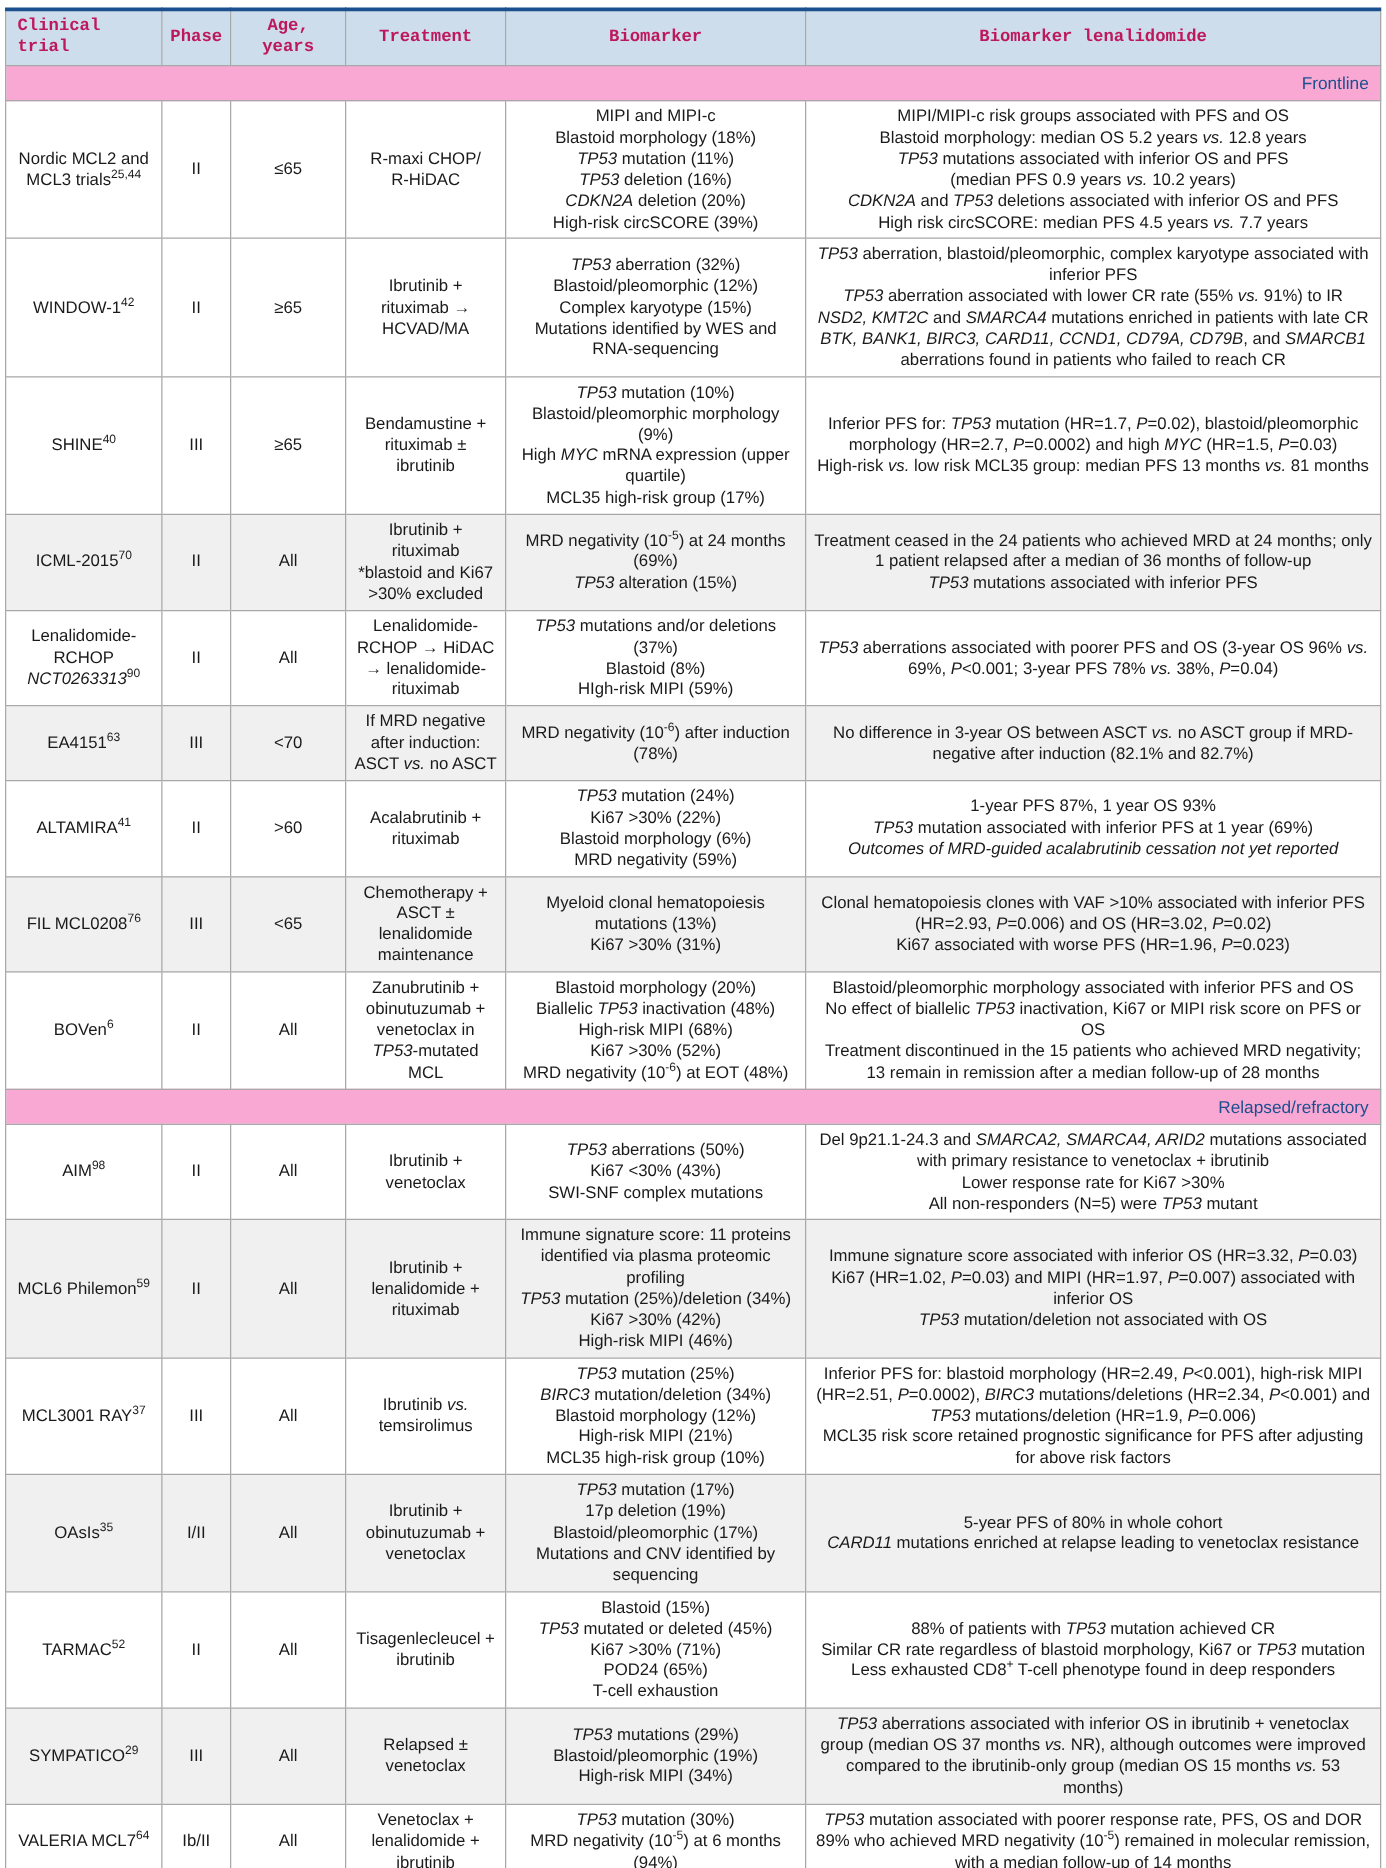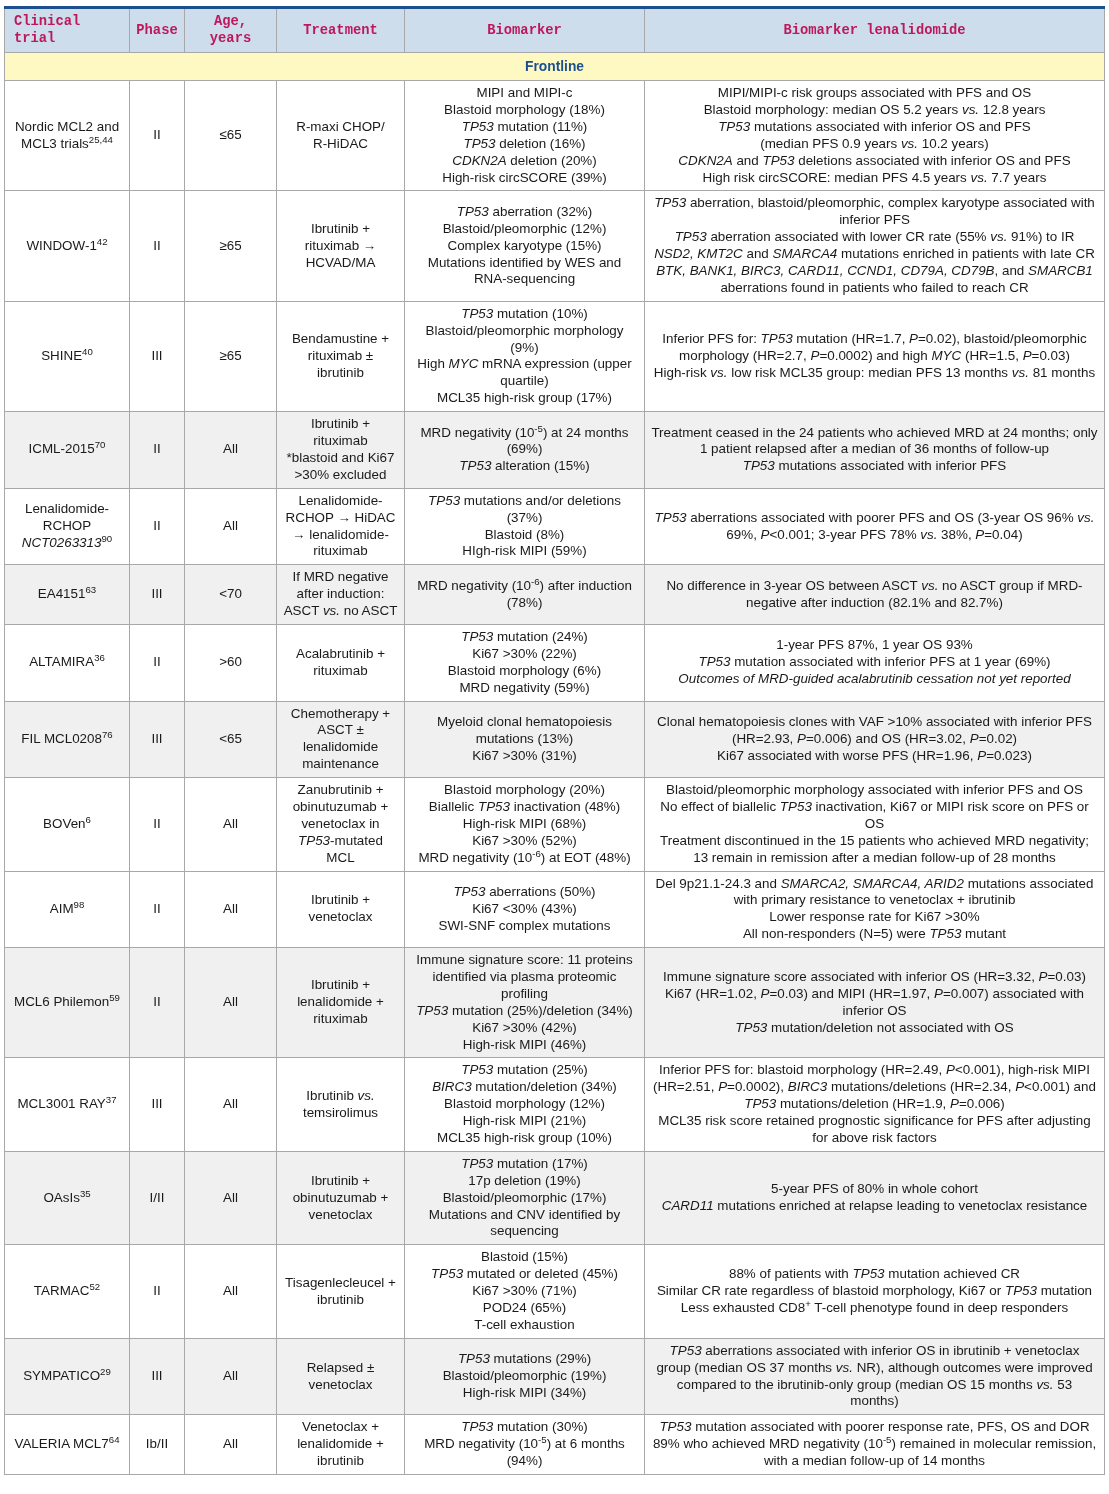--- a/index.html
+++ b/index.html
@@ -29,24 +29,24 @@
   thead th {
     background: #cdddec;
     color: #be185d;
     font-weight: bold;
     font-size: 13.8px;
     padding: 7px 4px;
     font-family: Liberation Mono, monospace;
   }
   thead th.first { text-align: left; padding-left: 9px; }
   tr.section td {
-    background: #fef9c3;
+    background: #f9a8d4;
     color: #1b4f8e;
-    font-weight: bold;
-    text-align: center;
+    font-weight: normal;
+    text-align: right;
     font-size: 13.8px;
     padding: 5px 9px;
   }
   td.trial { text-align: left; padding-left: 9px; }
   tr.shaded td { background: #f0f0f0; }
   sup { font-size: 0.72em; line-height: 0; }
 </style>
 </head>
 <body>
 
@@ -116,21 +116,21 @@
         </tr>
         <tr class="shaded">
           <td class="trial">EA4151<sup>63</sup></td>
           <td>III</td>
           <td>&lt;70</td>
           <td>If MRD negative after induction: ASCT <i>vs.</i> no ASCT</td>
           <td>MRD negativity (10<sup>-6</sup>) after induction (78%)</td>
           <td>No difference in 3-year OS between ASCT <i>vs.</i> no ASCT group if MRD-negative after induction (82.1% and 82.7%)</td>
         </tr>
         <tr>
-          <td class="trial">ALTAMIRA<sup>36</sup></td>
+          <td class="trial">ALTAMIRA<sup>41</sup></td>
           <td>II</td>
           <td>&gt;60</td>
           <td>Acalabrutinib + rituximab</td>
           <td><i>TP53</i> mutation (24%)<br>Ki67 &gt;30% (22%)<br>Blastoid morphology (6%)<br>MRD negativity (59%)</td>
           <td>1-year PFS 87%, 1 year OS 93%<br><i>TP53</i> mutation associated with inferior PFS at 1 year (69%)<br><i>Outcomes of MRD-guided acalabrutinib cessation not yet reported</i></td>
         </tr>
         <tr class="shaded">
           <td class="trial">FIL MCL0208<sup>76</sup></td>
           <td>III</td>
           <td>&lt;65</td>
@@ -138,20 +138,23 @@
           <td>Myeloid clonal hematopoiesis mutations (13%)<br>Ki67 &gt;30% (31%)</td>
           <td>Clonal hematopoiesis clones with VAF &gt;10% associated with inferior PFS (HR=2.93, <i>P</i>=0.006) and OS (HR=3.02, <i>P</i>=0.02)<br>Ki67 associated with worse PFS (HR=1.96, <i>P</i>=0.023)</td>
         </tr>
         <tr>
           <td class="trial">BOVen<sup>6</sup></td>
           <td>II</td>
           <td>All</td>
           <td>Zanubrutinib + obinutuzumab + venetoclax in <i>TP53</i>-mutated MCL</td>
           <td>Blastoid morphology (20%)<br>Biallelic <i>TP53</i> inactivation (48%)<br>High-risk MIPI (68%)<br>Ki67 &gt;30% (52%)<br>MRD negativity (10<sup>-6</sup>) at EOT (48%)</td>
           <td>Blastoid/pleomorphic morphology associated with inferior PFS and OS<br>No effect of biallelic <i>TP53</i> inactivation, Ki67 or MIPI risk score on PFS or OS<br>Treatment discontinued in the 15 patients who achieved MRD negativity; 13 remain in remission after a median follow-up of 28 months</td>
+        </tr>
+        <tr class="section">
+          <td colspan="6">Relapsed/refractory</td>
         </tr>
         <tr>
           <td class="trial">AIM<sup>98</sup></td>
           <td>II</td>
           <td>All</td>
           <td>Ibrutinib + venetoclax</td>
           <td><i>TP53</i> aberrations (50%)<br>Ki67 &lt;30% (43%)<br>SWI-SNF complex mutations</td>
           <td>Del 9p21.1-24.3 and <i>SMARCA2, SMARCA4, ARID2</i> mutations associated with primary resistance to venetoclax + ibrutinib<br>Lower response rate for Ki67 &gt;30%<br>All non-responders (N=5) were <i>TP53</i> mutant</td>
         </tr>
         <tr class="shaded">

